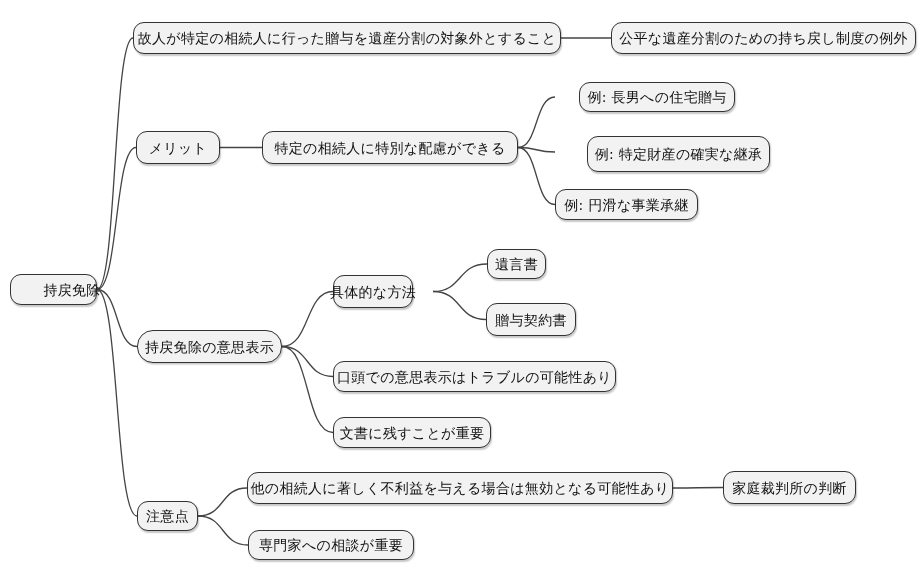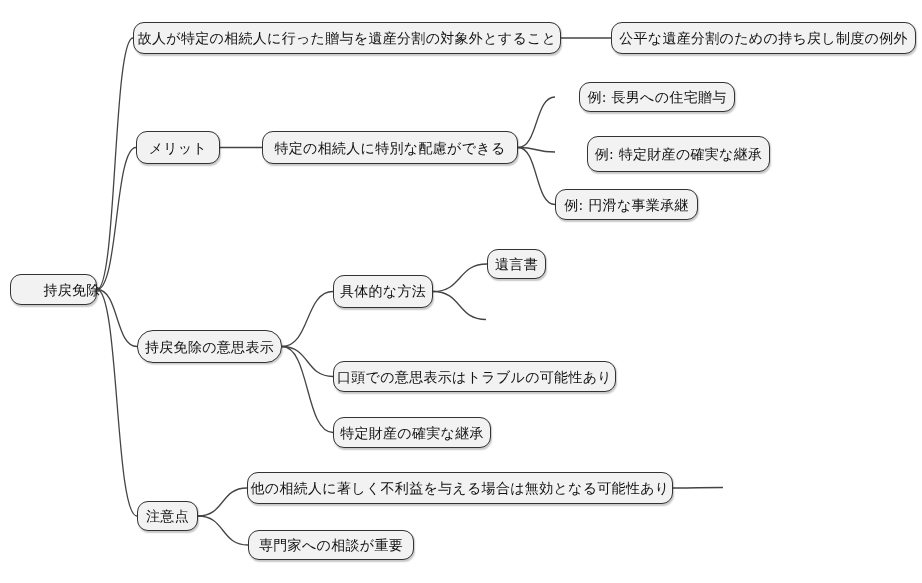--- a/index.html
+++ b/index.html
@@ -92,35 +92,41 @@
       </div>
       <div class="node" style="left: 555px; top: 136px; width: 183px; height: 36px; margin-left: 32px;">
         <span>例: 特定財産の確実な継承</span>
       </div>
       <div class="node" style="left: 555px; top: 189px; width: 143px; height: 31px;">
         <span>例: 円滑な事業承継</span>
       </div>
       <div class="node" style="left: 137px; top: 330px; width: 145px; height: 33px; border-radius: 16px;">
         <span>持戻免除の意思表示</span>
       </div>
-      <div class="node" style="left: 333px; top: 275px; width: 100px; height: 33px; font-family: Liberation Serif, serif;">
+      <div class="node" style="left: 333px; top: 275px; width: 80px; height: 33px;">
         <span>具体的な方法</span>
       </div>
       <div class="node" style="left: 487px; top: 249px; width: 59px; height: 30px;">
         <span>遺言書</span>
       </div>
+      <div class="node" style="left: 486px; top: 303px; width: 90px; height: 33px;">
+        <span>贈与契約書</span>
+      </div>
       <div class="node" style="left: 333px; top: 361px; width: 283px; height: 31px;">
         <span>口頭での意思表示はトラブルの可能性あり</span>
       </div>
       <div class="node" style="left: 333px; top: 417px; width: 158px; height: 31px;">
-        <span>特定財産の確実な継承</span>
+        <span>文書に残すことが重要</span>
       </div>
       <div class="node" style="left: 137px; top: 501px; width: 61px; height: 30px;">
         <span>注意点</span>
       </div>
       <div class="node" style="left: 247px; top: 472px; width: 426px; height: 32px; text-align: right;">
         <span>他の相続人に著しく不利益を与える場合は無効となる可能性あり</span>
+      </div>
+      <div class="node" style="left: 723px; top: 471px; width: 133px; height: 33px;">
+        <span>家庭裁判所の判断</span>
       </div>
       <div class="node" style="left: 248px; top: 530px; width: 166px; height: 30px;">
         <span>専門家への相談が重要</span>
       </div>
     </div>
 </div>
 
 </body></html>

